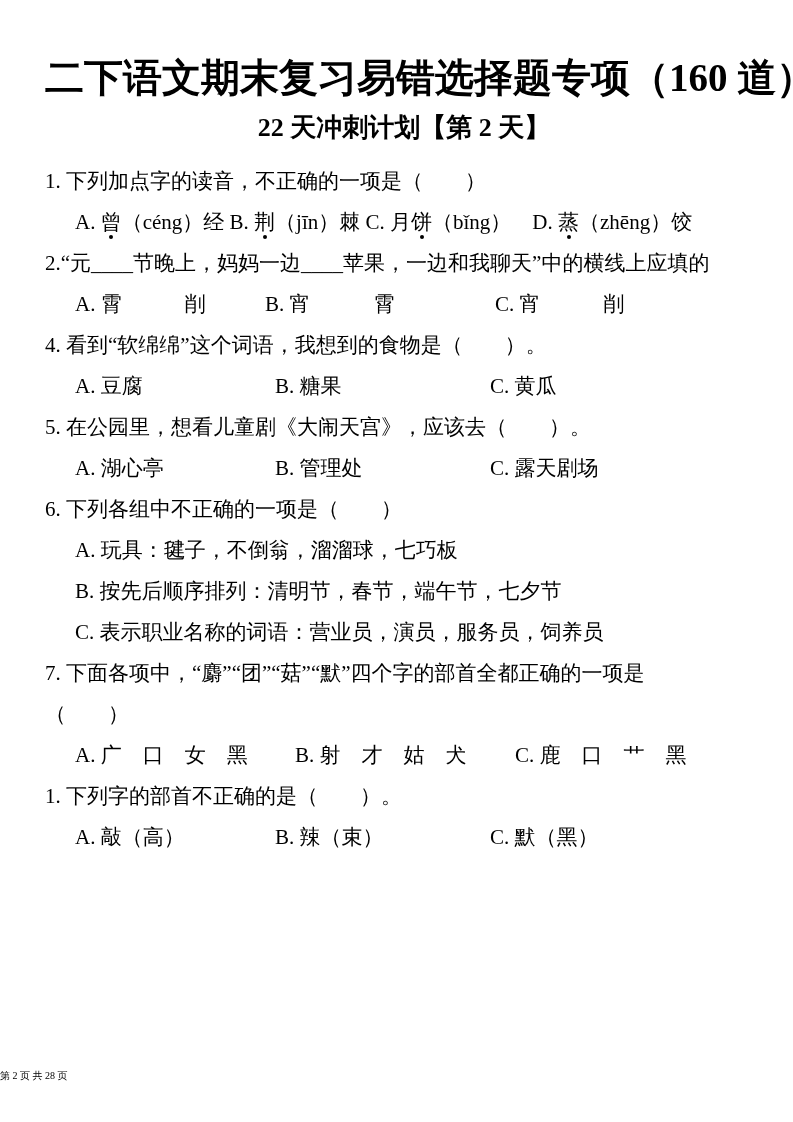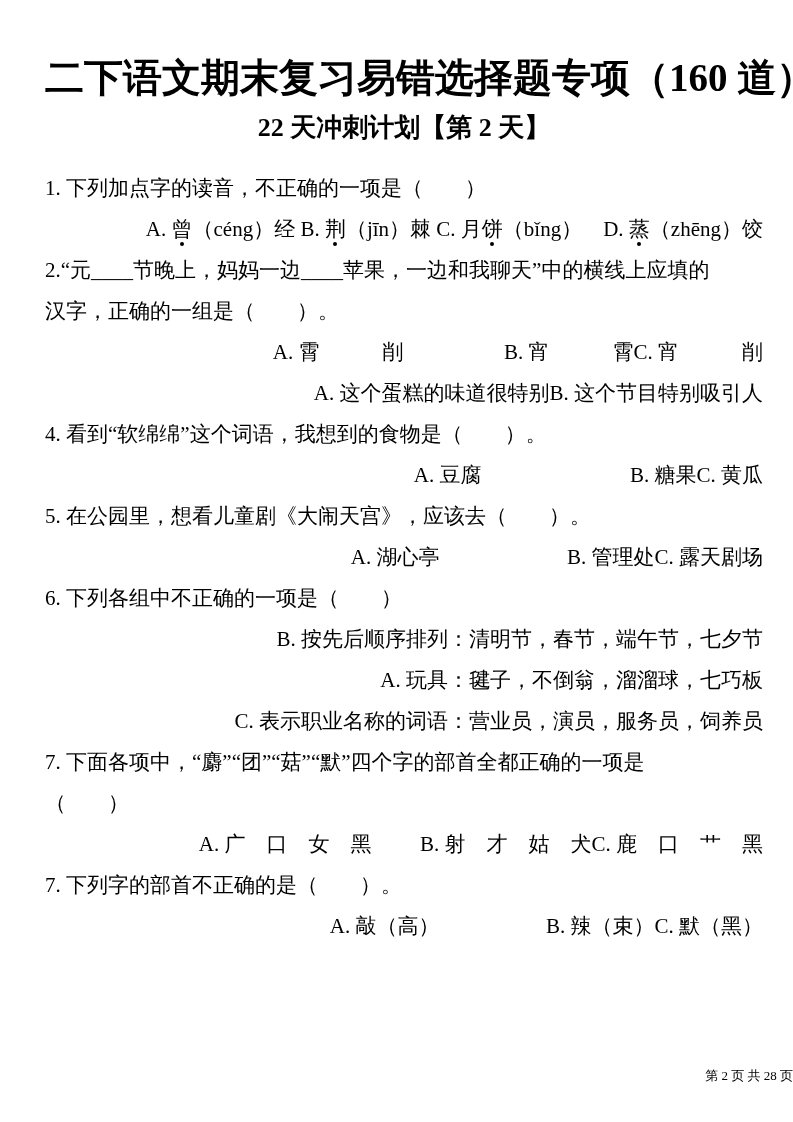--- a/index.html
+++ b/index.html
@@ -13,91 +13,89 @@
     overflow:hidden;
   }
   .title{
     margin:0;font-size:39px;font-weight:800;text-align:center;
     white-space:nowrap;line-height:1.35;letter-spacing:0;
   }
   .subtitle{
     margin:4px 0 0;font-size:26px;font-weight:800;text-align:center;
     line-height:1.45;
   }
-  .qs{margin-top:22px;font-size:21px;}
+  .qs{margin-top:15px;font-size:21px;}
   .line{line-height:41px;white-space:nowrap;}
-  .options{padding-left:30px;text-align:right;}
+  .options{padding-left:30px;}
   .col{display:inline-block;font-family:Liberation Serif, serif;}
   .cA{width:200px}.cB{width:215px}
   .q2A{width:190px}.q2B{width:230px}
   .q3A{width:300px}
   .q7c{width:220px}
   .dotc{position:relative;display:inline-block;line-height:1;}
   .dotc::after{
     content:"";position:absolute;left:50%;bottom:-6px;
     transform:translateX(-50%);
     width:4px;height:4px;border-radius:50%;background:#000;
   }
   .footer{
     position:absolute;left:0;right:0;top:1066px;
-    text-align:right;font-size:13px;line-height:20px;
+    text-align:left;font-size:10px;line-height:20px;
   }
 </style>
 </head>
 <body>
 
 <div class="page">
 
   <h1 class="title">二下语文期末复习易错选择题专项（160 道）</h1>
   <h2 class="subtitle">22 天冲刺计划【第 2 天】</h2>
 
   <div class="qs">
 
     <section>
       <div class="line">1. 下列加点字的读音，不正确的一项是（　　）</div>
       <div class="line options"><span>A. </span><span class="dotc">曾</span><span>（céng）经 B. </span><span class="dotc">荆</span><span>（jīn）棘 C. 月</span><span class="dotc">饼</span><span>（bǐng）　D. </span><span class="dotc">蒸</span><span>（zhēng）饺</span></div>
     </section>
 
     <section>
       <div class="line">2.“元____节晚上，妈妈一边____苹果，一边和我聊天”中的横线上应填的</div>
-      <div class="line">汉字，正确的一组是（　　）。</div>
       <div class="line options"><span class="col q2A">A. 霄　　　削</span><span class="col q2B">B. 宵　　　霄</span><span class="col">C. 宵　　　削</span></div>
     </section>
 
     <section>
-      <div class="line options"><span class="col q3A">A. 这个蛋糕的味道很特别</span><span class="col">B. 这个节目特别吸引人</span></div>
     </section>
 
     <section>
       <div class="line">4. 看到“软绵绵”这个词语，我想到的食物是（　　）。</div>
       <div class="line options"><span class="col cA">A. 豆腐</span><span class="col cB">B. 糖果</span><span class="col">C. 黄瓜</span></div>
     </section>
 
     <section>
       <div class="line">5. 在公园里，想看儿童剧《大闹天宫》，应该去（　　）。</div>
       <div class="line options"><span class="col cA">A. 湖心亭</span><span class="col cB">B. 管理处</span><span class="col">C. 露天剧场</span></div>
     </section>
 
     <section>
       <div class="line">6. 下列各组中不正确的一项是（　　）</div>
+      <div class="line options">A. 玩具：毽子，不倒翁，溜溜球，七巧板</div>
       <div class="line options">B. 按先后顺序排列：清明节，春节，端午节，七夕节</div>
-      <div class="line options">A. 玩具：毽子，不倒翁，溜溜球，七巧板</div>
       <div class="line options">C. 表示职业名称的词语：营业员，演员，服务员，饲养员</div>
     </section>
 
     <section>
       <div class="line">7. 下面各项中，“麝”“团”“菇”“默”四个字的部首全都正确的一项是</div>
       <div class="line">（　　）</div>
       <div class="line options"><span class="col q7c">A. 广　口　女　黑</span><span class="col q7c">B. 射　才　姑　犬</span><span class="col">C. 鹿　口　艹　黑</span></div>
     </section>
 
     <section>
     </section>
 
     <section>
-      <div class="line">7. 下列字的部首不正确的是（　　）。</div>
+      <div class="line">1. 下列字的部首不正确的是（　　）。</div>
       <div class="line options"><span class="col cA">A. 敲（高）</span><span class="col cB">B. 辣（束）</span><span class="col">C. 默（黑）</span></div>
     </section>
 
   </div>
 
   <div class="footer">第 2 页 共 28 页</div>
 </div>
 
 </body></html>

